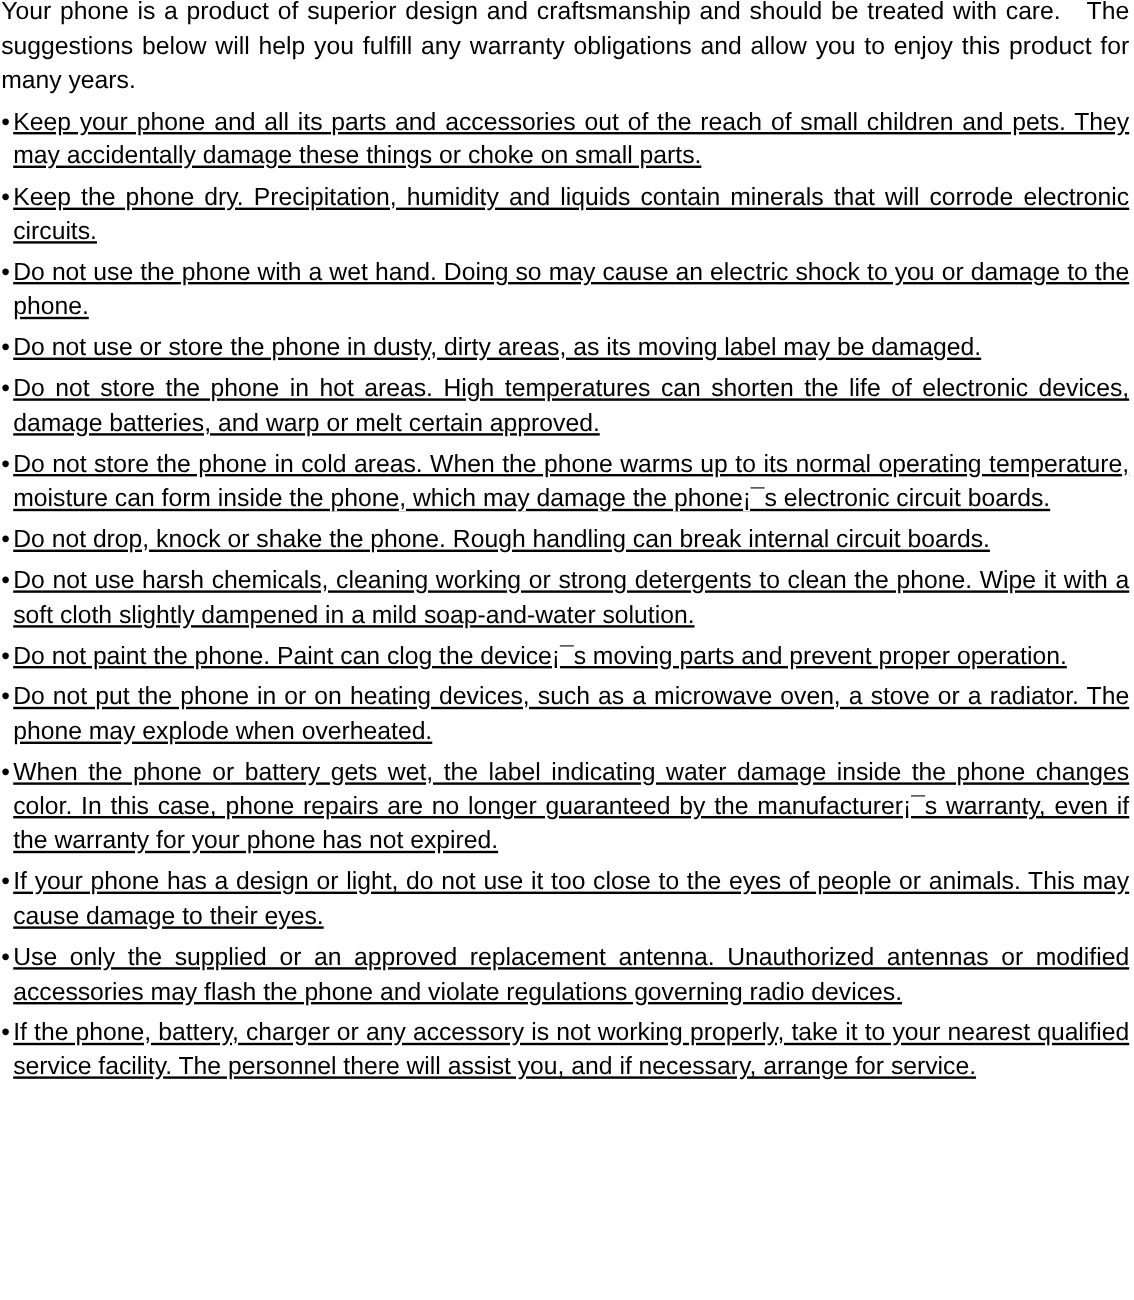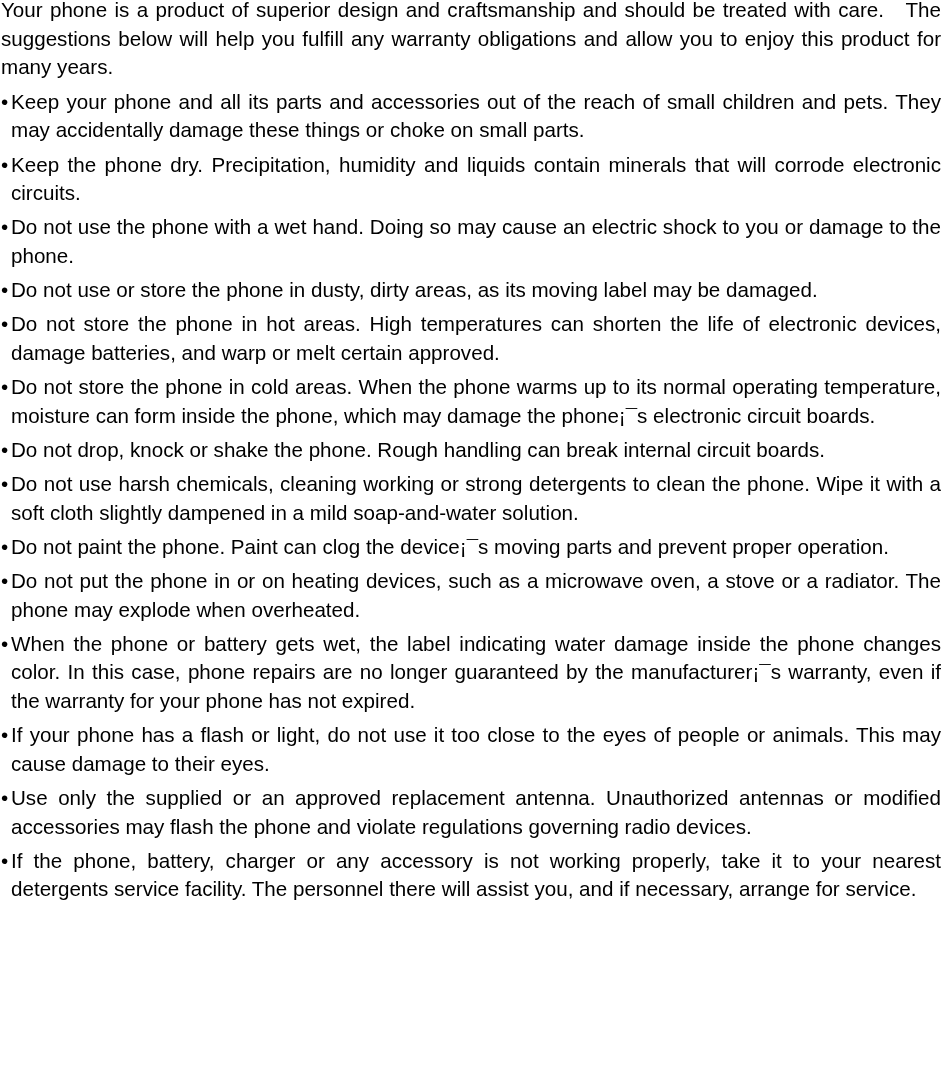--- a/index.html
+++ b/index.html
@@ -43,20 +43,21 @@
     }
     .bullet-item .bullet {
       position: absolute;
       left: 1px;
       top: 0;
     }
     .bullet-item .text {
       display: block;
       margin-left: -1px;
       text-indent: 0;
+      text-decoration: underline;
     }
     
     .bullet-item .text::first-line { }
   </style>
 </head>
 <body>
 
 <div class="page">
   <p class="intro">Your phone is a product of superior design and craftsmanship and should be treated with care.   The suggestions below will help you fulfill any warranty obligations and allow you to enjoy this product for many years.</p>
 
@@ -100,24 +101,24 @@
     <li class="bullet-item">
       <span class="bullet">•</span>
       <span class="text"><span>Do not put the phone in or on heating devices, such as a microwave oven, a stove or a radiator. The phone may explode when overheated.</span></span>
     </li>
     <li class="bullet-item">
       <span class="bullet">•</span>
       <span class="text"><span>When the phone or battery gets wet, the label indicating water damage inside the phone changes color. In this case, phone repairs are no longer guaranteed by the manufacturer¡¯s warranty, even if the warranty for your phone has not expired.</span></span>
     </li>
     <li class="bullet-item">
       <span class="bullet">•</span>
-      <span class="text"><span>If your phone has a flash or light, do not use it too close to the eyes of people or animals. This may cause damage to their eyes.</span></span>
+      <span class="text"><span>If your phone has a design or light, do not use it too close to the eyes of people or animals. This may cause damage to their eyes.</span></span>
     </li>
     <li class="bullet-item">
       <span class="bullet">•</span>
       <span class="text"><span>Use only the supplied or an approved replacement antenna. Unauthorized antennas or modified accessories may flash the phone and violate regulations governing radio devices.</span></span>
     </li>
     <li class="bullet-item">
       <span class="bullet">•</span>
-      <span class="text"><span>If the phone, battery, charger or any accessory is not working properly, take it to your nearest detergents service facility. The personnel there will assist you, and if necessary, arrange for service.</span></span>
+      <span class="text"><span>If the phone, battery, charger or any accessory is not working properly, take it to your nearest qualified service facility. The personnel there will assist you, and if necessary, arrange for service.</span></span>
     </li>
   </ul>
 </div>
 
 </body></html>

